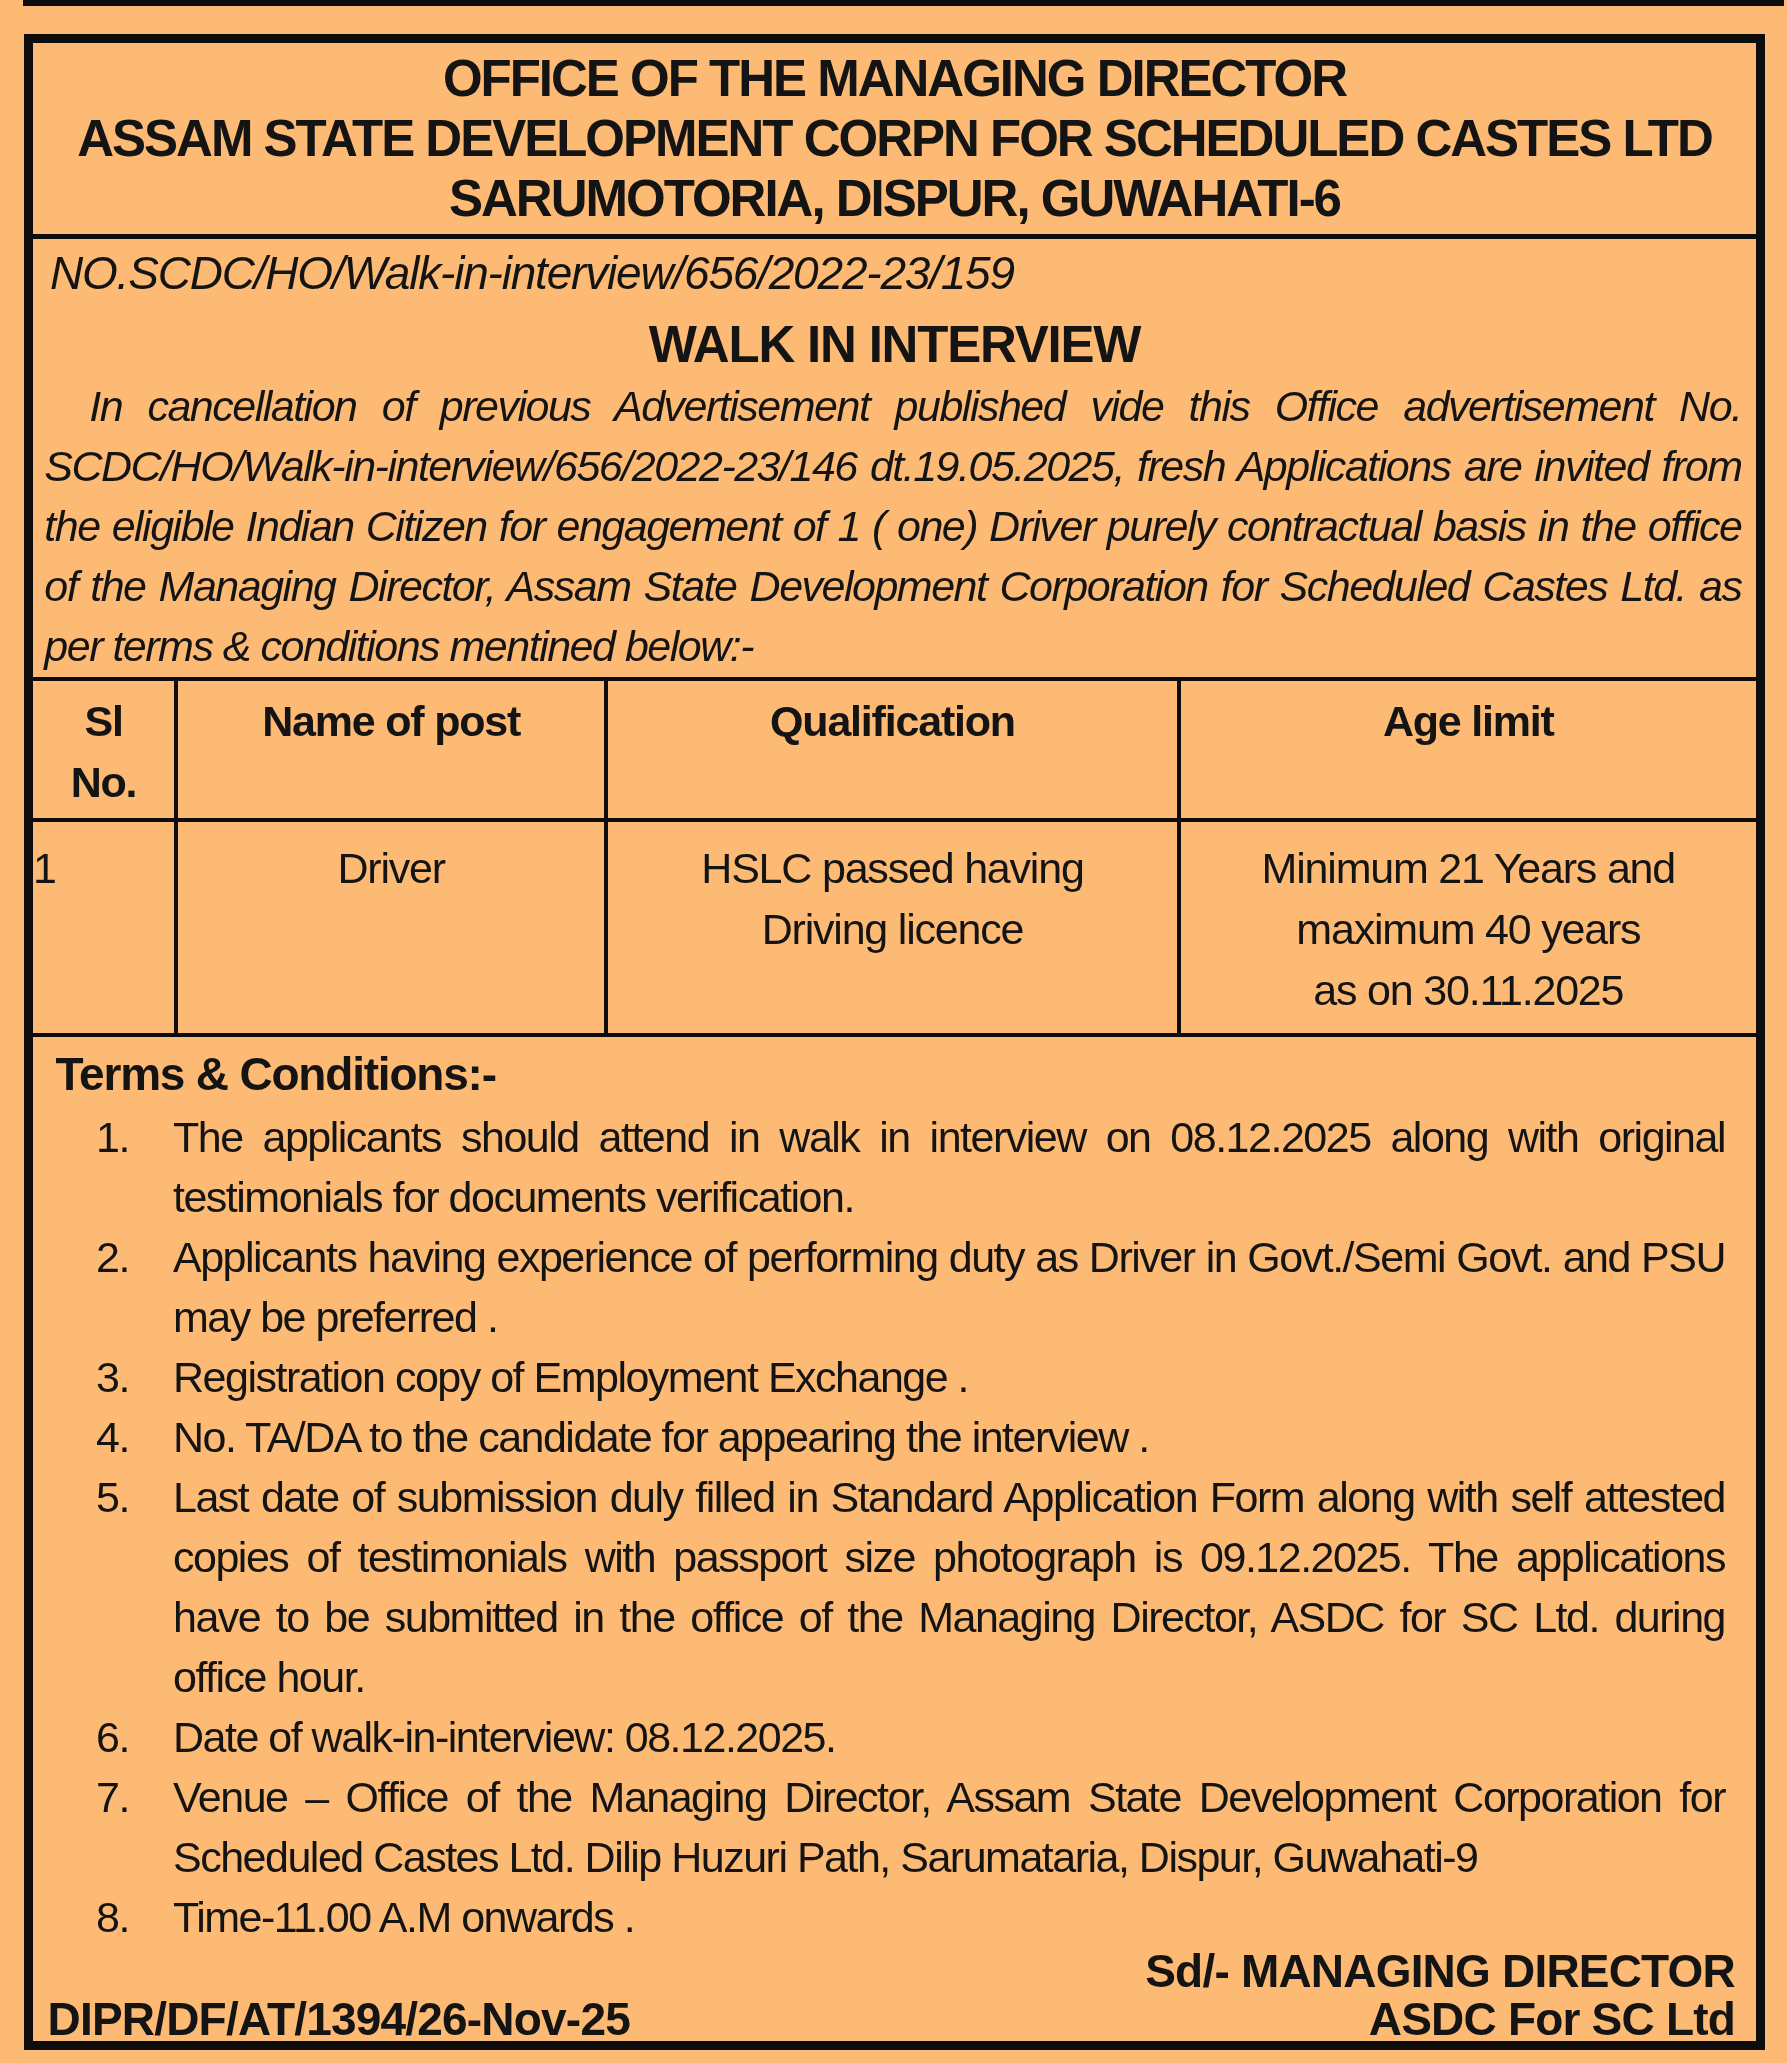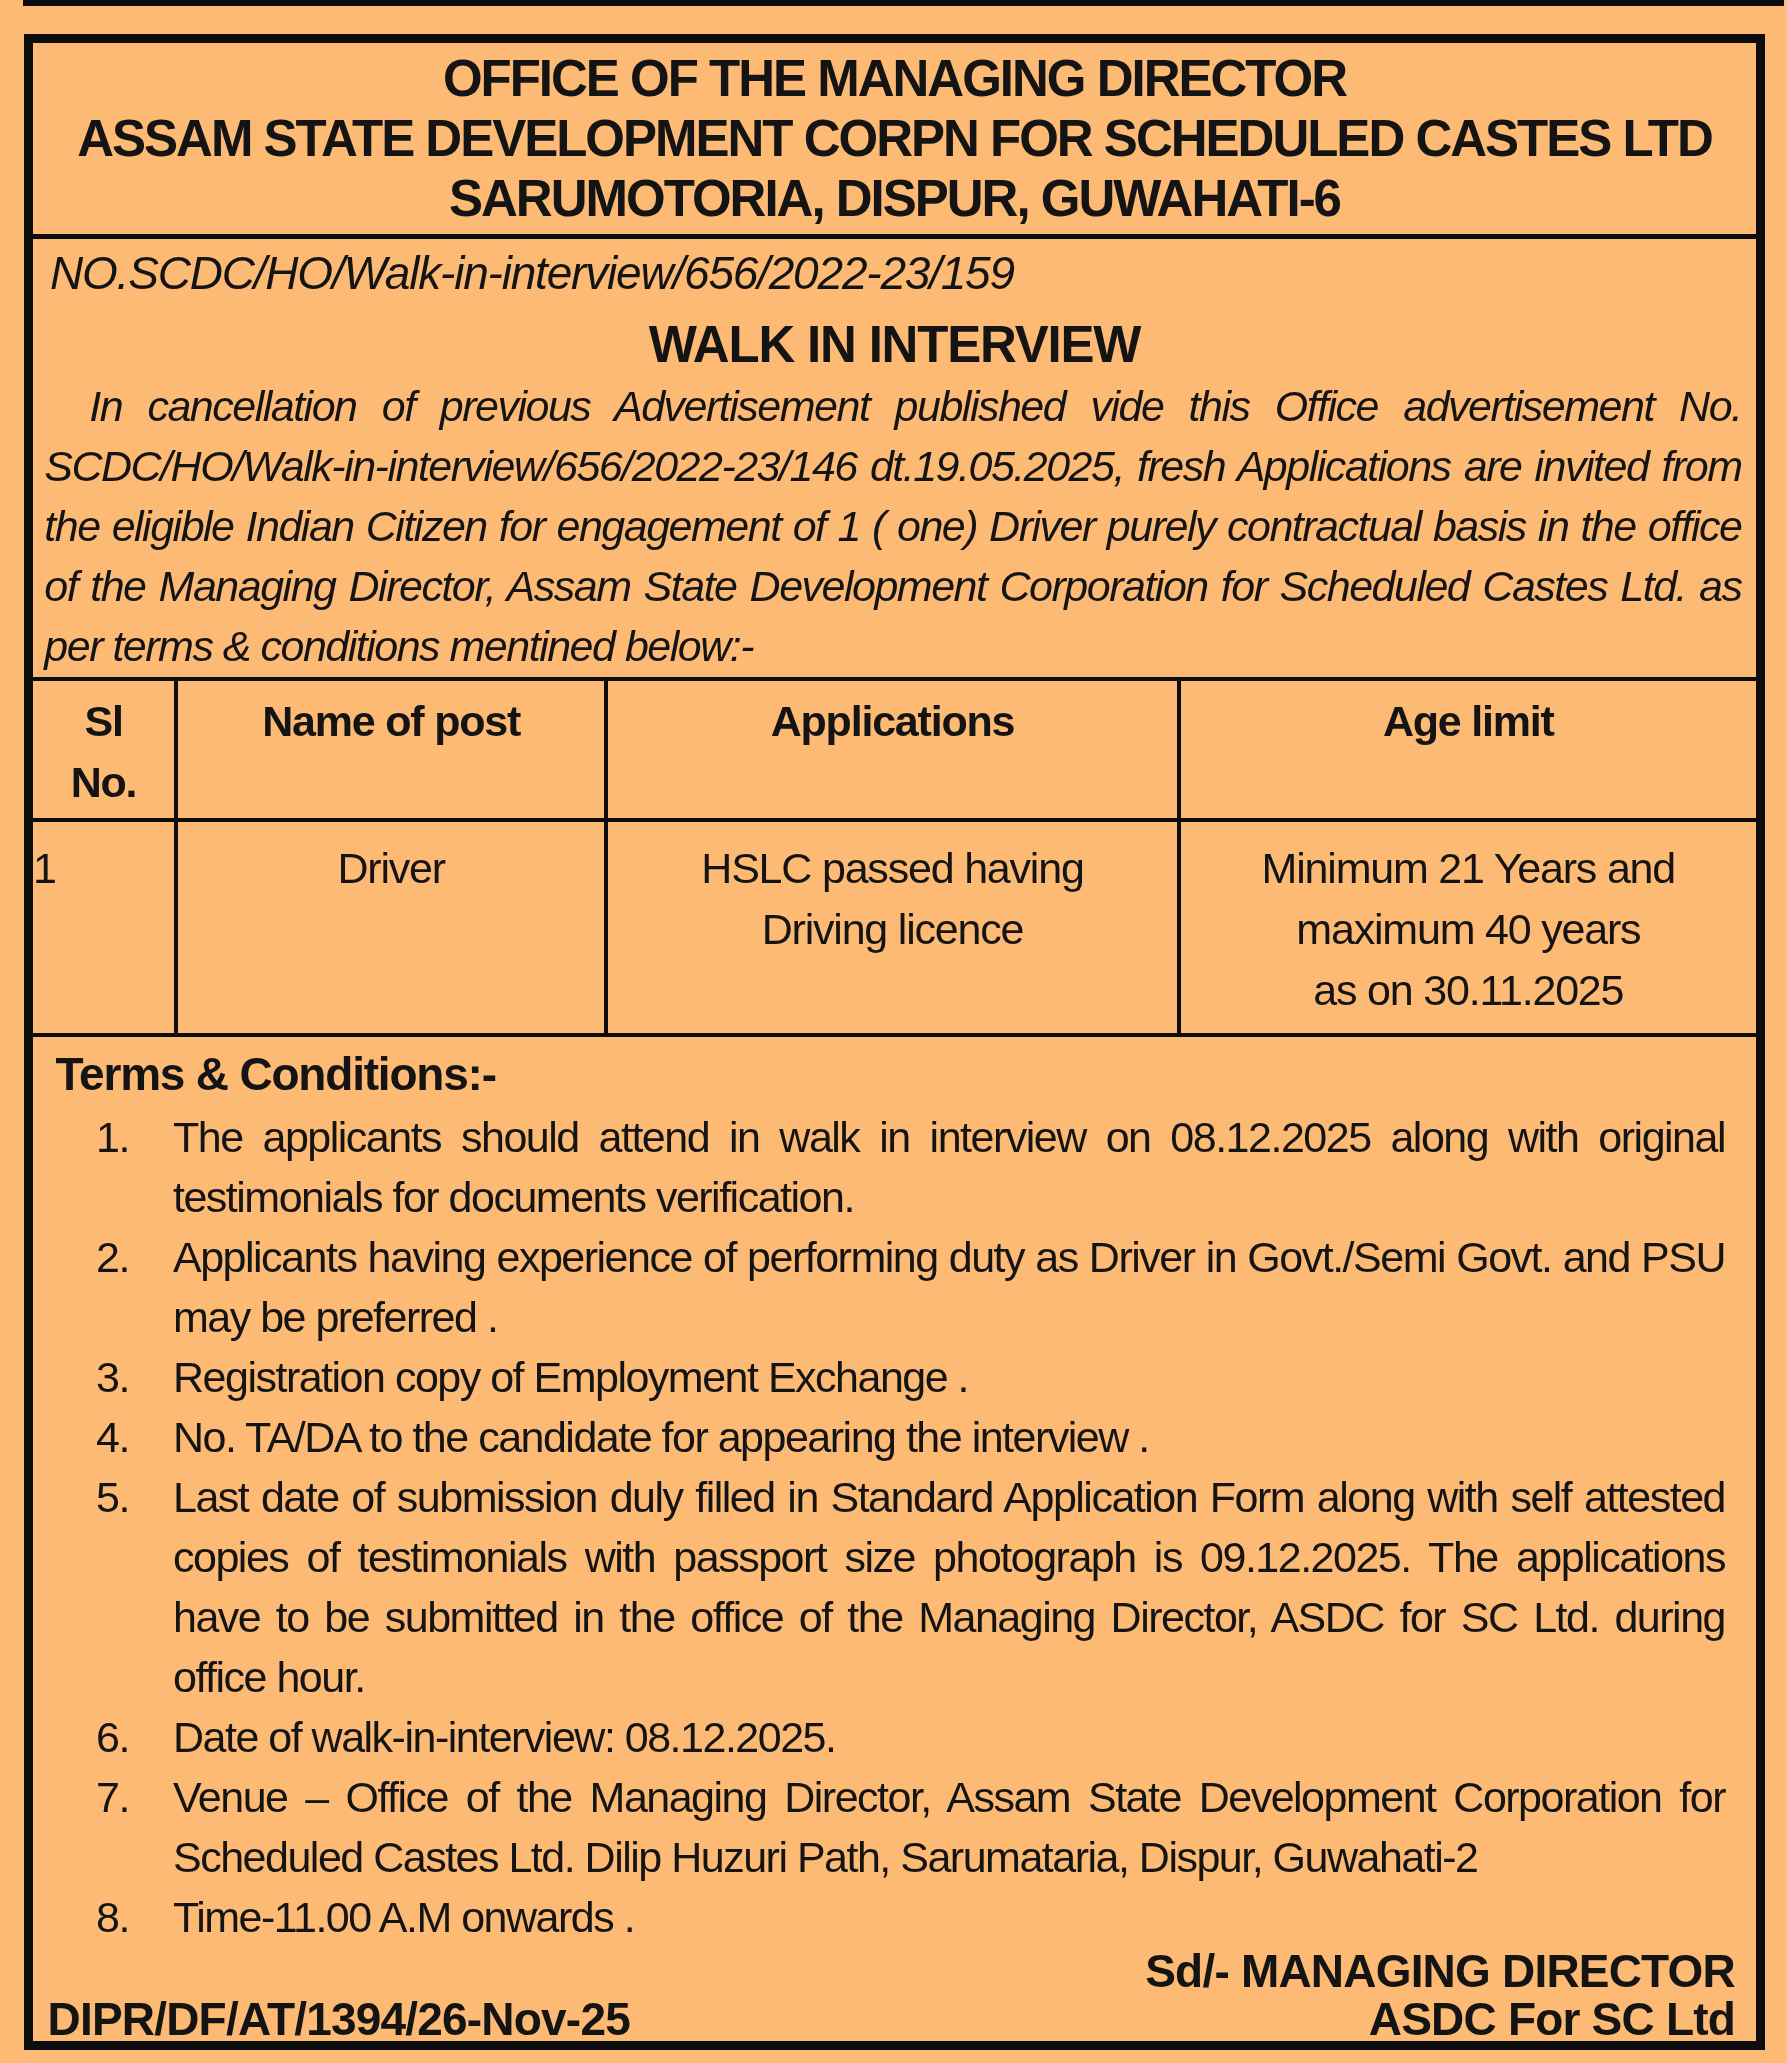--- a/index.html
+++ b/index.html
@@ -66,21 +66,21 @@
           <col style="width:572px">
           <col style="width:577px">
       </colgroup>
       <tbody>
           <tr class="hdr">
         <td class="cell-left">
           <span class="cell-line">Sl</span>
           <span class="cell-line">No.</span>
         </td>
         <td class="cell-center">Name of post</td>
-        <td class="cell-center">Applications</td>
+        <td class="cell-center">Qualification</td>
         <td class="cell-center">Age limit</td>
       </tr>
       <tr class="datarow">
         <td class="cell-left">1</td>
         <td class="cell-center">Driver</td>
         <td class="cell-center">
           <span class="cell-line">HSLC passed having</span>
           <span class="cell-line">Driving licence</span>
         </td>
         <td class="cell-center">
@@ -114,21 +114,21 @@
       <div class="term">
         <span class="num">5.</span>
         <span class="txt">Last date of submission duly filled in Standard Application Form along with self attested copies of testimonials with passport size photograph is 09.12.2025. The applications have to be submitted in the office of the Managing Director, ASDC for SC Ltd. during office hour.</span>
       </div>
       <div class="term">
         <span class="num">6.</span>
         <span class="txt">Date of walk-in-interview: 08.12.2025.</span>
       </div>
       <div class="term">
         <span class="num">7.</span>
-        <span class="txt">Venue – Office of the Managing Director, Assam State Development Corporation for Scheduled Castes Ltd. Dilip Huzuri Path, Sarumataria, Dispur, Guwahati-2</span>
+        <span class="txt">Venue – Office of the Managing Director, Assam State Development Corporation for Scheduled Castes Ltd. Dilip Huzuri Path, Sarumataria, Dispur, Guwahati-9</span>
       </div>
       <div class="term">
         <span class="num">8.</span>
         <span class="txt">Time-11.00 A.M onwards .</span>
       </div>
     </div>
 
     <div class="footer">
       <div class="left-ref">DIPR/DF/AT/1394/26-Nov-25</div>
       <div class="sig">

